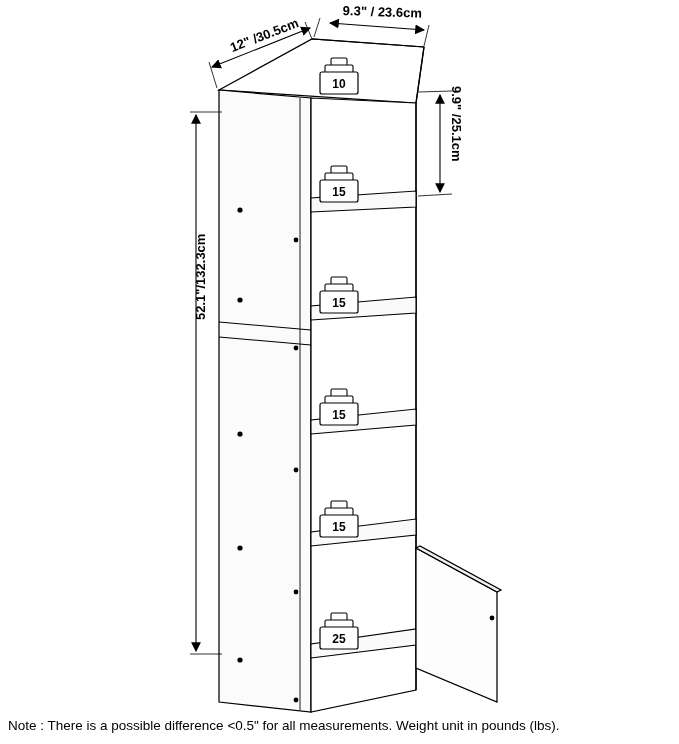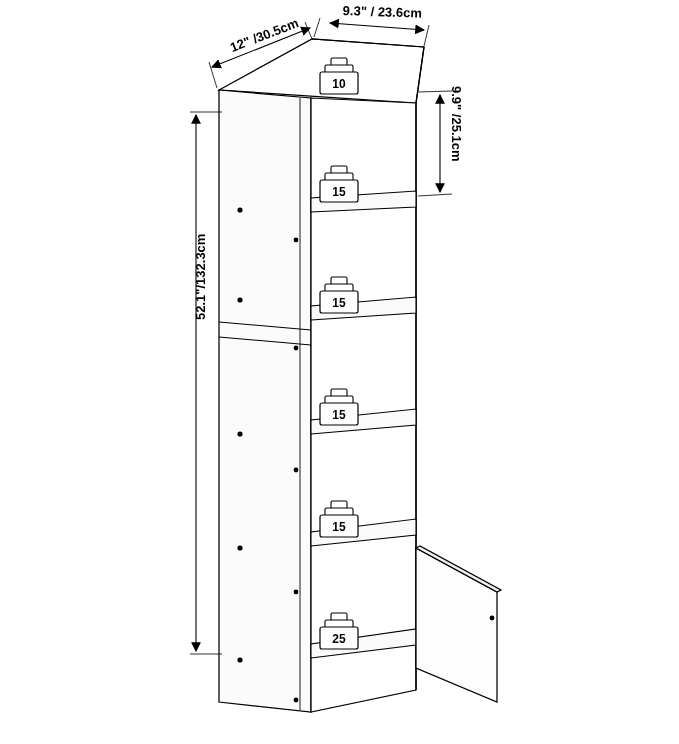--- a/index.html
+++ b/index.html
@@ -185,14 +185,15 @@
   </svg>
 
   <div class="lbl" style="left:228px; top:41px; transform: rotate(-21deg); transform-origin: left top;">12" /30.5cm</div>
 
   <div class="lbl" style="left:343px; top:3px; transform: rotate(2deg); transform-origin: left top;">9.3" / 23.6cm</div>
 
   <div class="lbl vert" style="left:464px; top:86px; transform: rotate(90deg);">9.9" /25.1cm</div>
 
   <div class="lbl vert" style="left:193px; top:320px; transform: rotate(-90deg); transform-origin: left top;">52.1"/132.3cm</div>
 
+  <div class="note">Note : There is a possible difference &lt;0.5" for all measurements. Weight unit in pounds (lbs).</div>
 
 </div>
 
 </body></html>

